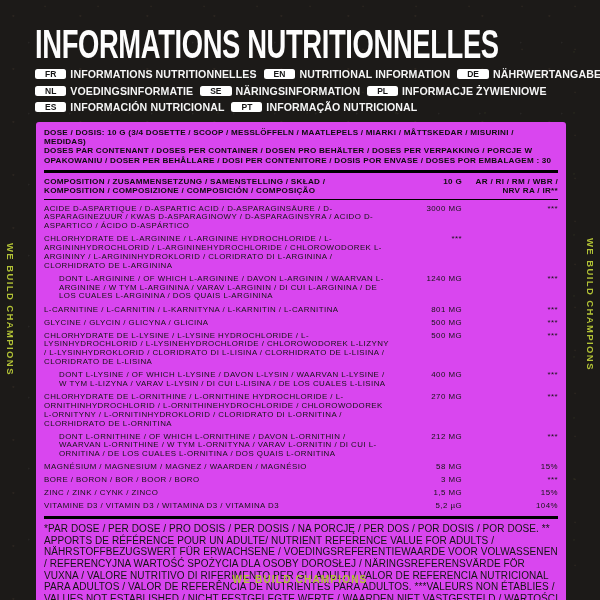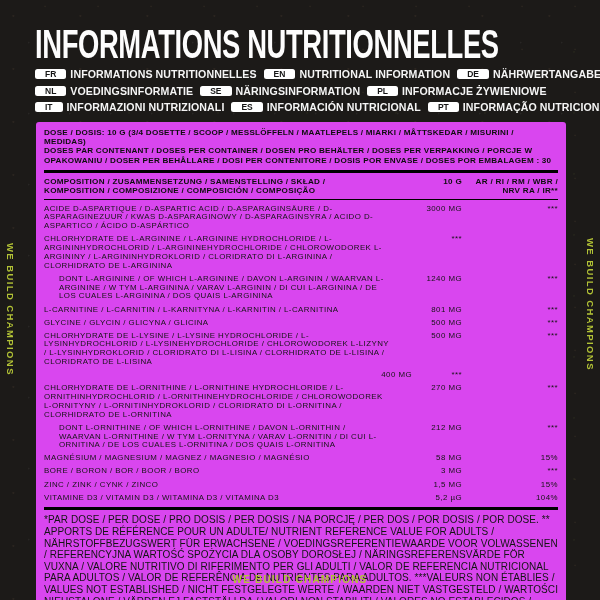--- a/index.html
+++ b/index.html
@@ -117,24 +117,20 @@
         <span class="lang-badge">SE</span>
         <span class="lang-label">NÄRINGSINFORMATION</span>
       </span>
     <span class="lang-item">
         <span class="lang-badge">PL</span>
         <span class="lang-label">INFORMACJE ŻYWIENIOWE</span>
       </span>
   </div>
   <div class="lang-line">
     <span class="lang-item">
-        <span class="lang-badge">IT</span>
-        <span class="lang-label">INFORMAZIONI NUTRIZIONALI</span>
-      </span>
-    <span class="lang-item">
         <span class="lang-badge">ES</span>
         <span class="lang-label">INFORMACIÓN NUTRICIONAL</span>
       </span>
     <span class="lang-item">
         <span class="lang-badge">PT</span>
         <span class="lang-label">INFORMAÇÃO NUTRICIONAL</span>
       </span>
   </div>
 </div>
 
@@ -181,35 +177,36 @@
         <span class="name">GLYCINE / GLYCIN / GLICYNA / GLICINA</span>
         <span class="amount">500 MG</span>
         <span class="nrv">***</span>
       </div>
     <div class="trow">
         <span class="name">CHLORHYDRATE DE L-LYSINE / L-LYSINE HYDROCHLORIDE / L-LYSINHYDROCHLORID / L-LYSINEHYDROCHLORIDE / CHLOROWODOREK L-LIZYNY / L-LYSINHYDROKLORID / CLORIDRATO DI L-LISINA / CLORHIDRATO DE L-LISINA / CLORIDRATO DE L-LISINA</span>
         <span class="amount">500 MG</span>
         <span class="nrv">***</span>
       </div>
     <div class="trow indent">
+        <span class="name">DONT L-LYSINE / OF WHICH L-LYSINE / DAVON L-LYSIN / WAARVAN L-LYSINE / W TYM L-LIZYNA / VARAV L-LYSIN / DI CUI L-LISINA / DE LOS CUALES L-LISINA</span>
         <span class="amount">400 MG</span>
         <span class="nrv">***</span>
       </div>
     <div class="trow">
         <span class="name">CHLORHYDRATE DE L-ORNITHINE / L-ORNITHINE HYDROCHLORIDE / L-ORNITHINHYDROCHLORID / L-ORNITHINEHYDROCHLORIDE / CHLOROWODOREK L-ORNITYNY / L-ORNITINHYDROKLORID / CLORIDRATO DI L-ORNITINA / CLORHIDRATO DE L-ORNITINA</span>
         <span class="amount">270 MG</span>
         <span class="nrv">***</span>
       </div>
     <div class="trow indent">
         <span class="name">DONT L-ORNITHINE / OF WHICH L-ORNITHINE / DAVON L-ORNITHIN / WAARVAN L-ORNITHINE / W TYM L-ORNITYNA / VARAV L-ORNITIN / DI CUI L-ORNITINA / DE LOS CUALES L-ORNITINA / DOS QUAIS L-ORNITINA</span>
         <span class="amount">212 MG</span>
         <span class="nrv">***</span>
       </div>
     <div class="trow">
-        <span class="name">MAGNÉSIUM / MAGNESIUM / MAGNEZ / MAGNESIO / MAGNÉSIO</span>
+        <span class="name">MAGNÉSIUM / MAGNESIUM / MAGNEZ / WAARDEN / MAGNÉSIO</span>
         <span class="amount">58 MG</span>
         <span class="nrv">15%</span>
       </div>
     <div class="trow">
         <span class="name">BORE / BORON / BOR / BOOR / BORO</span>
         <span class="amount">3 MG</span>
         <span class="nrv">***</span>
       </div>
     <div class="trow">
         <span class="name">ZINC / ZINK / CYNK / ZINCO</span>

